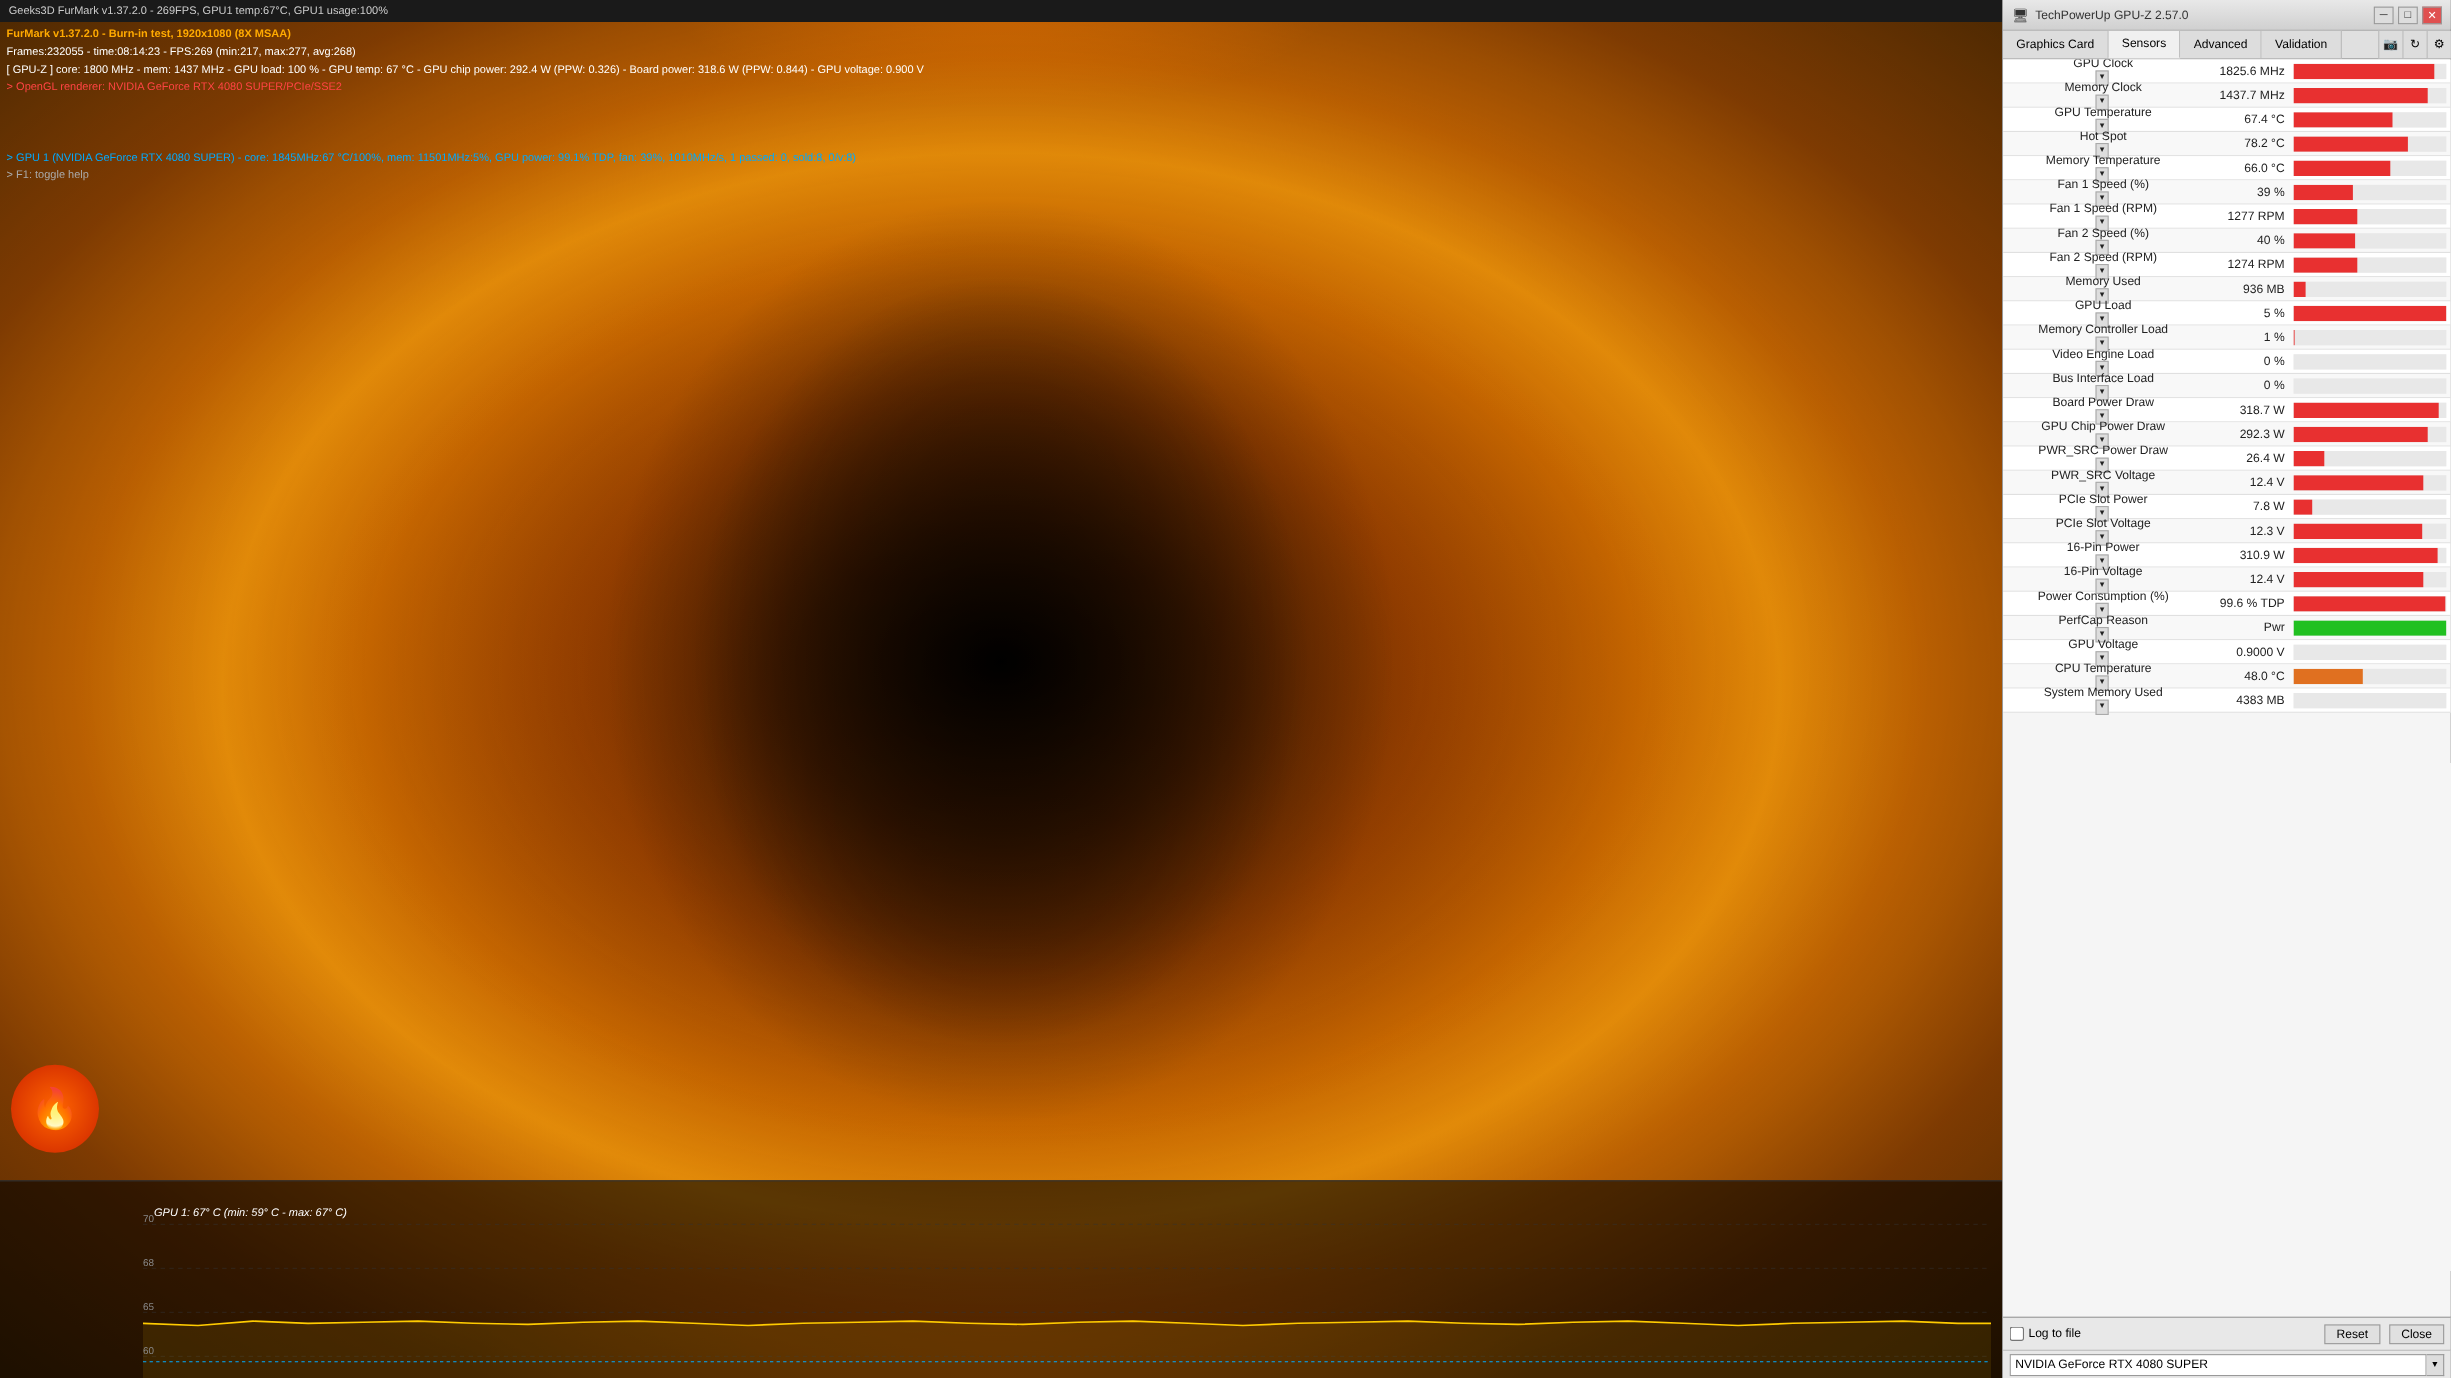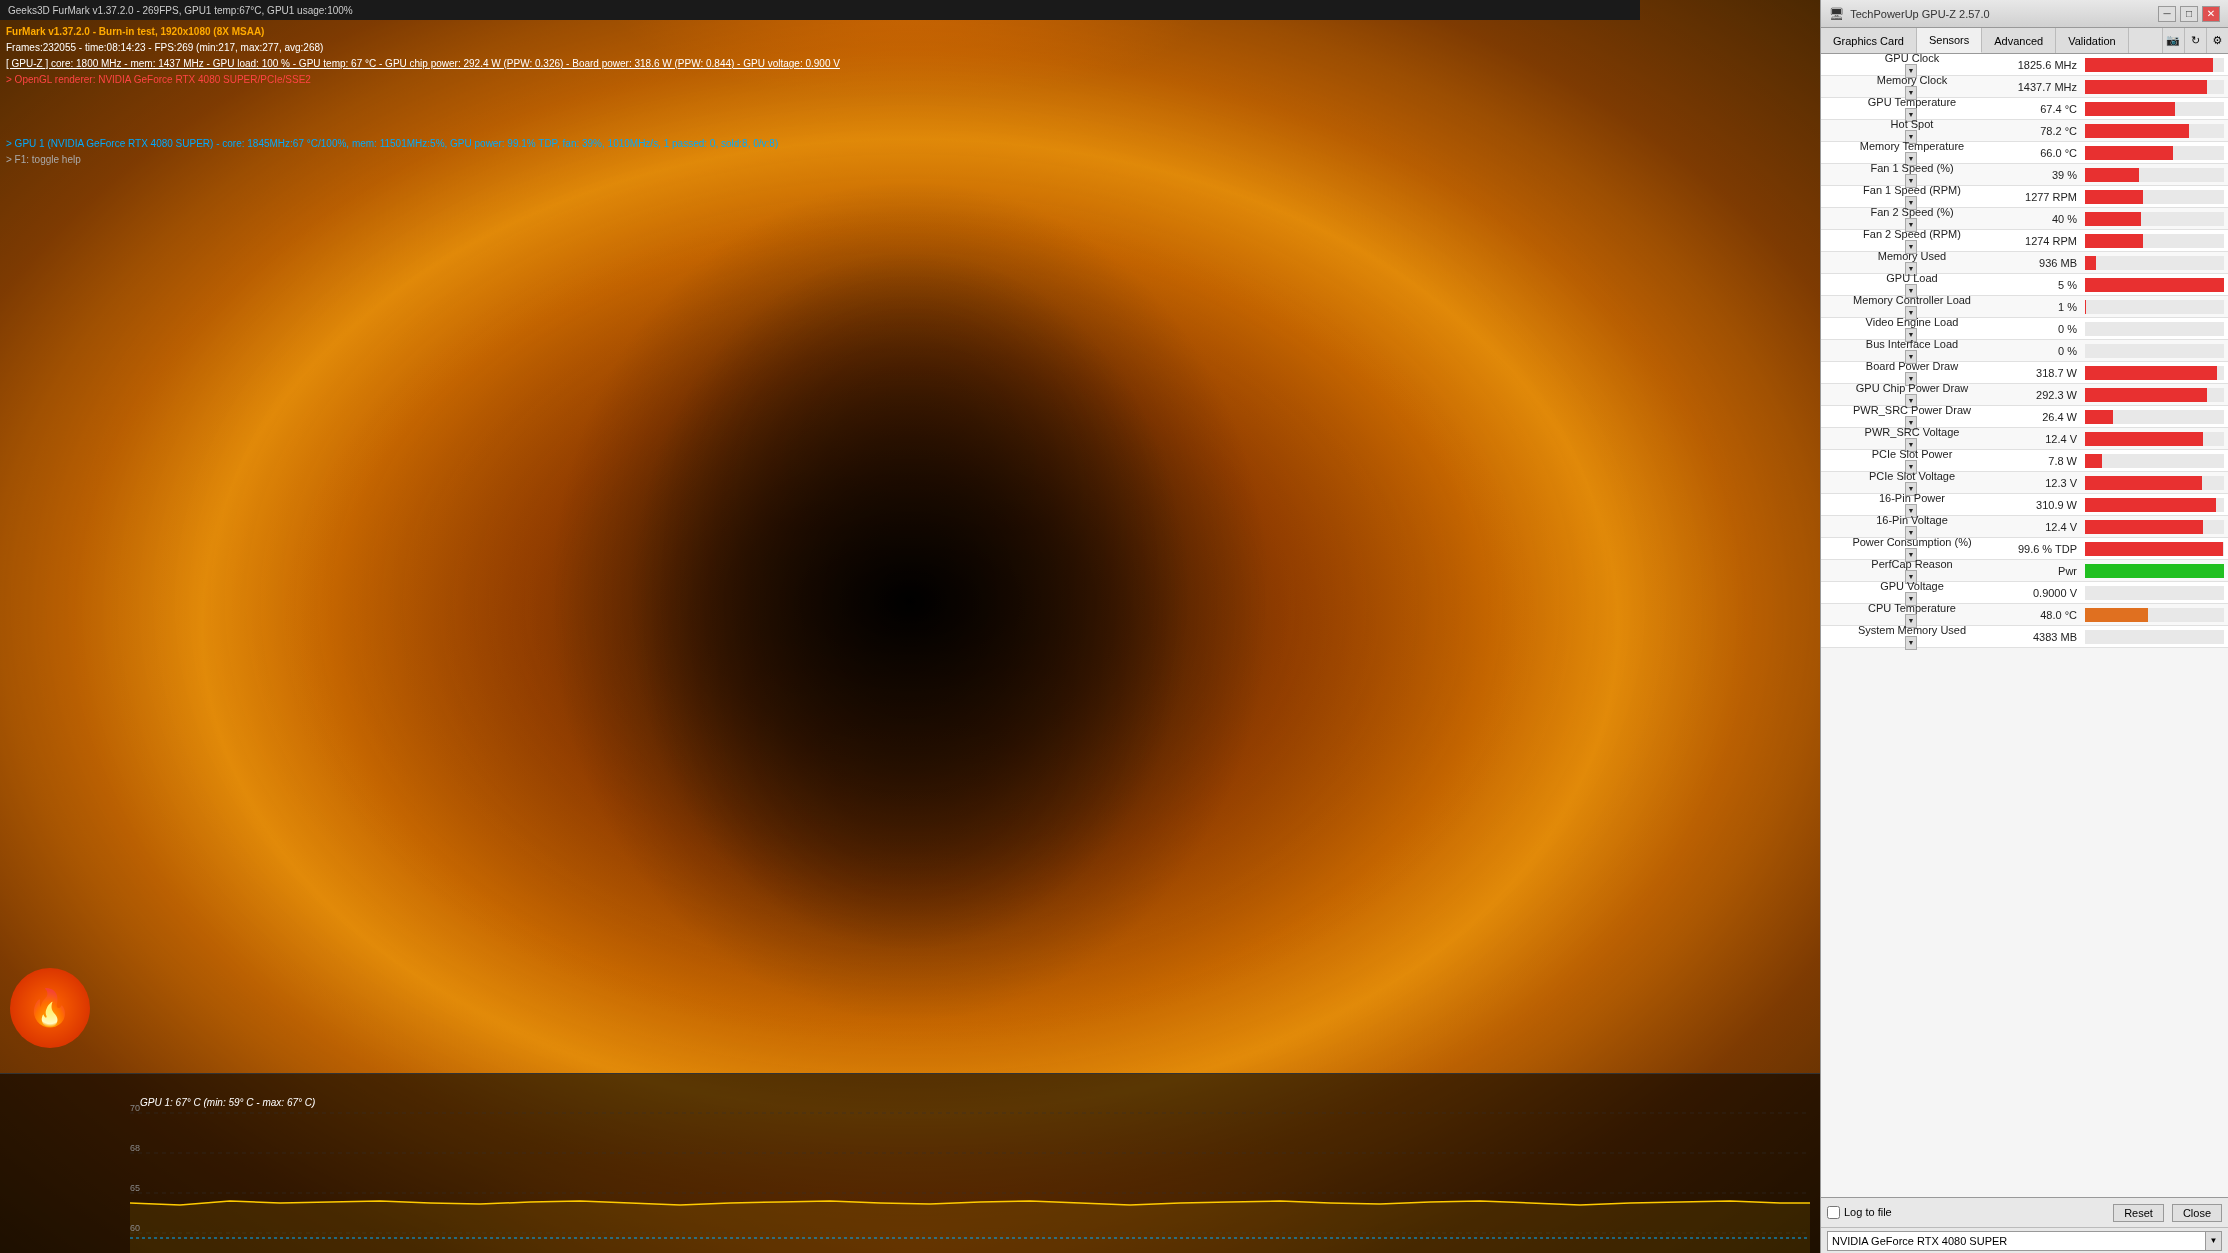--- a/index.html
+++ b/index.html
@@ -30,21 +30,21 @@
       inset: 0;
       background: 
         radial-gradient(ellipse 600px 700px at 50% 48%, rgba(0,0,0,0.85) 0%, transparent 60%),
         radial-gradient(ellipse 900px 600px at 50% 50%, rgba(180,80,0,0.3) 30%, transparent 70%);
     }
 
     
     #furmark-titlebar {
       position: absolute;
       top: 0; left: 0;
-      width: 1640px;
+      width: 1820px;
       height: 20px;
       background: #1a1a1a;
       color: #ccc;
       font-size: 10px;
       display: flex;
       align-items: center;
       padding: 0 8px;
       z-index: 10;
     }
 
@@ -55,21 +55,21 @@
       width: 1460px;
       background: transparent;
       color: #fff;
       font-size: 10px;
       padding: 4px 6px;
       z-index: 10;
       line-height: 1.6;
     }
     #info-overlay .line1 { color: #ffaa00; font-weight: bold; }
     #info-overlay .line2 { color: #fff; }
-    #info-overlay .line3 { color: #fff; text-decoration: underline; }
+    #info-overlay .line3 { color: #fff; }
     #info-overlay .line4 { color: #ff4444; }
     #info-overlay .line5 { color: #00aaff; margin-top: 48px; }
     #info-overlay .line6 { color: #aaa; }
 
     
     #temp-graph {
       position: absolute;
       bottom: 0; left: 0;
       width: 1820px;
       height: 180px;

